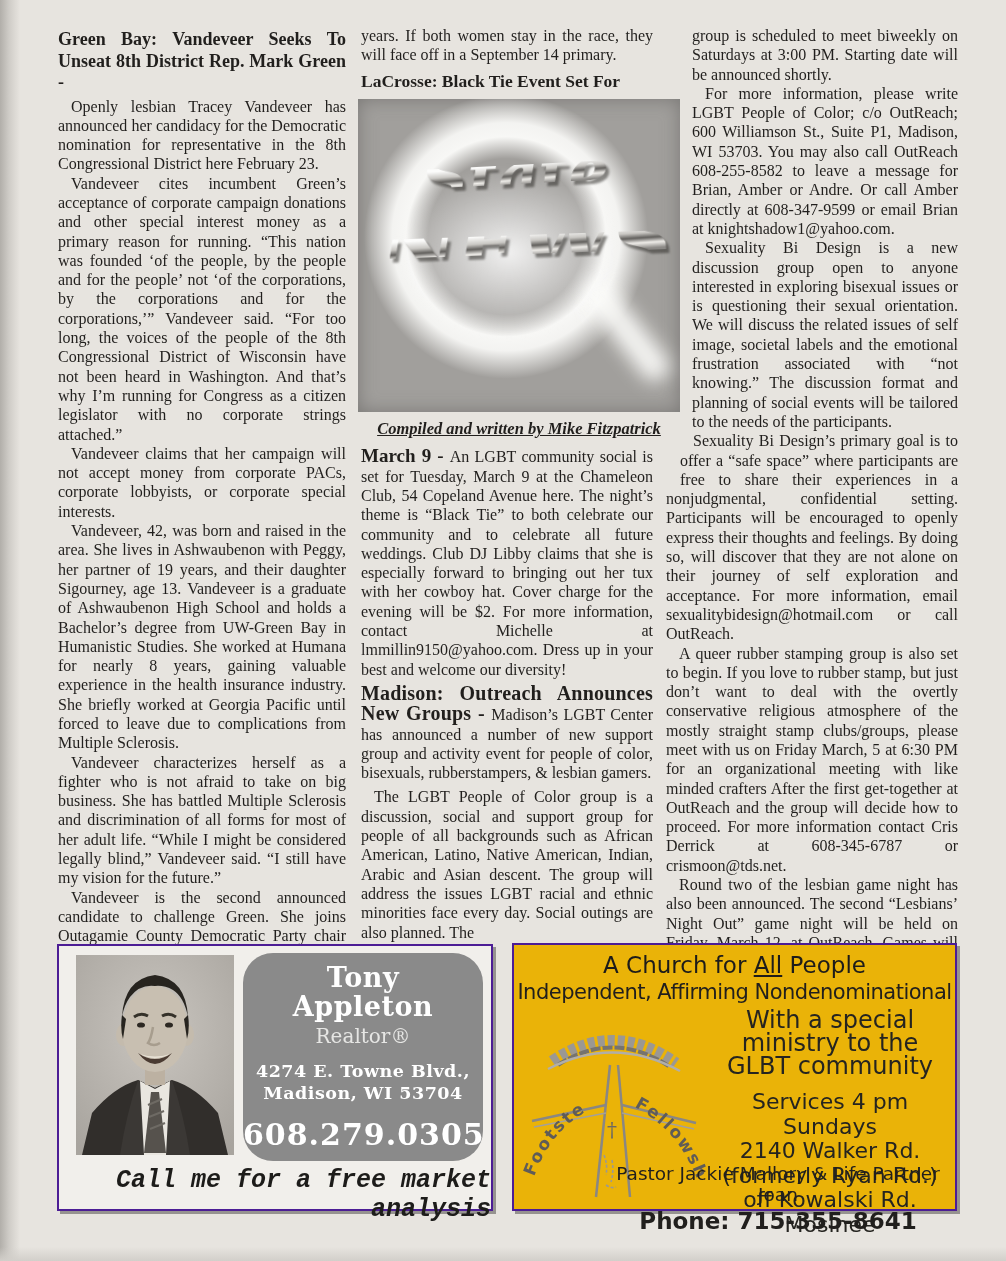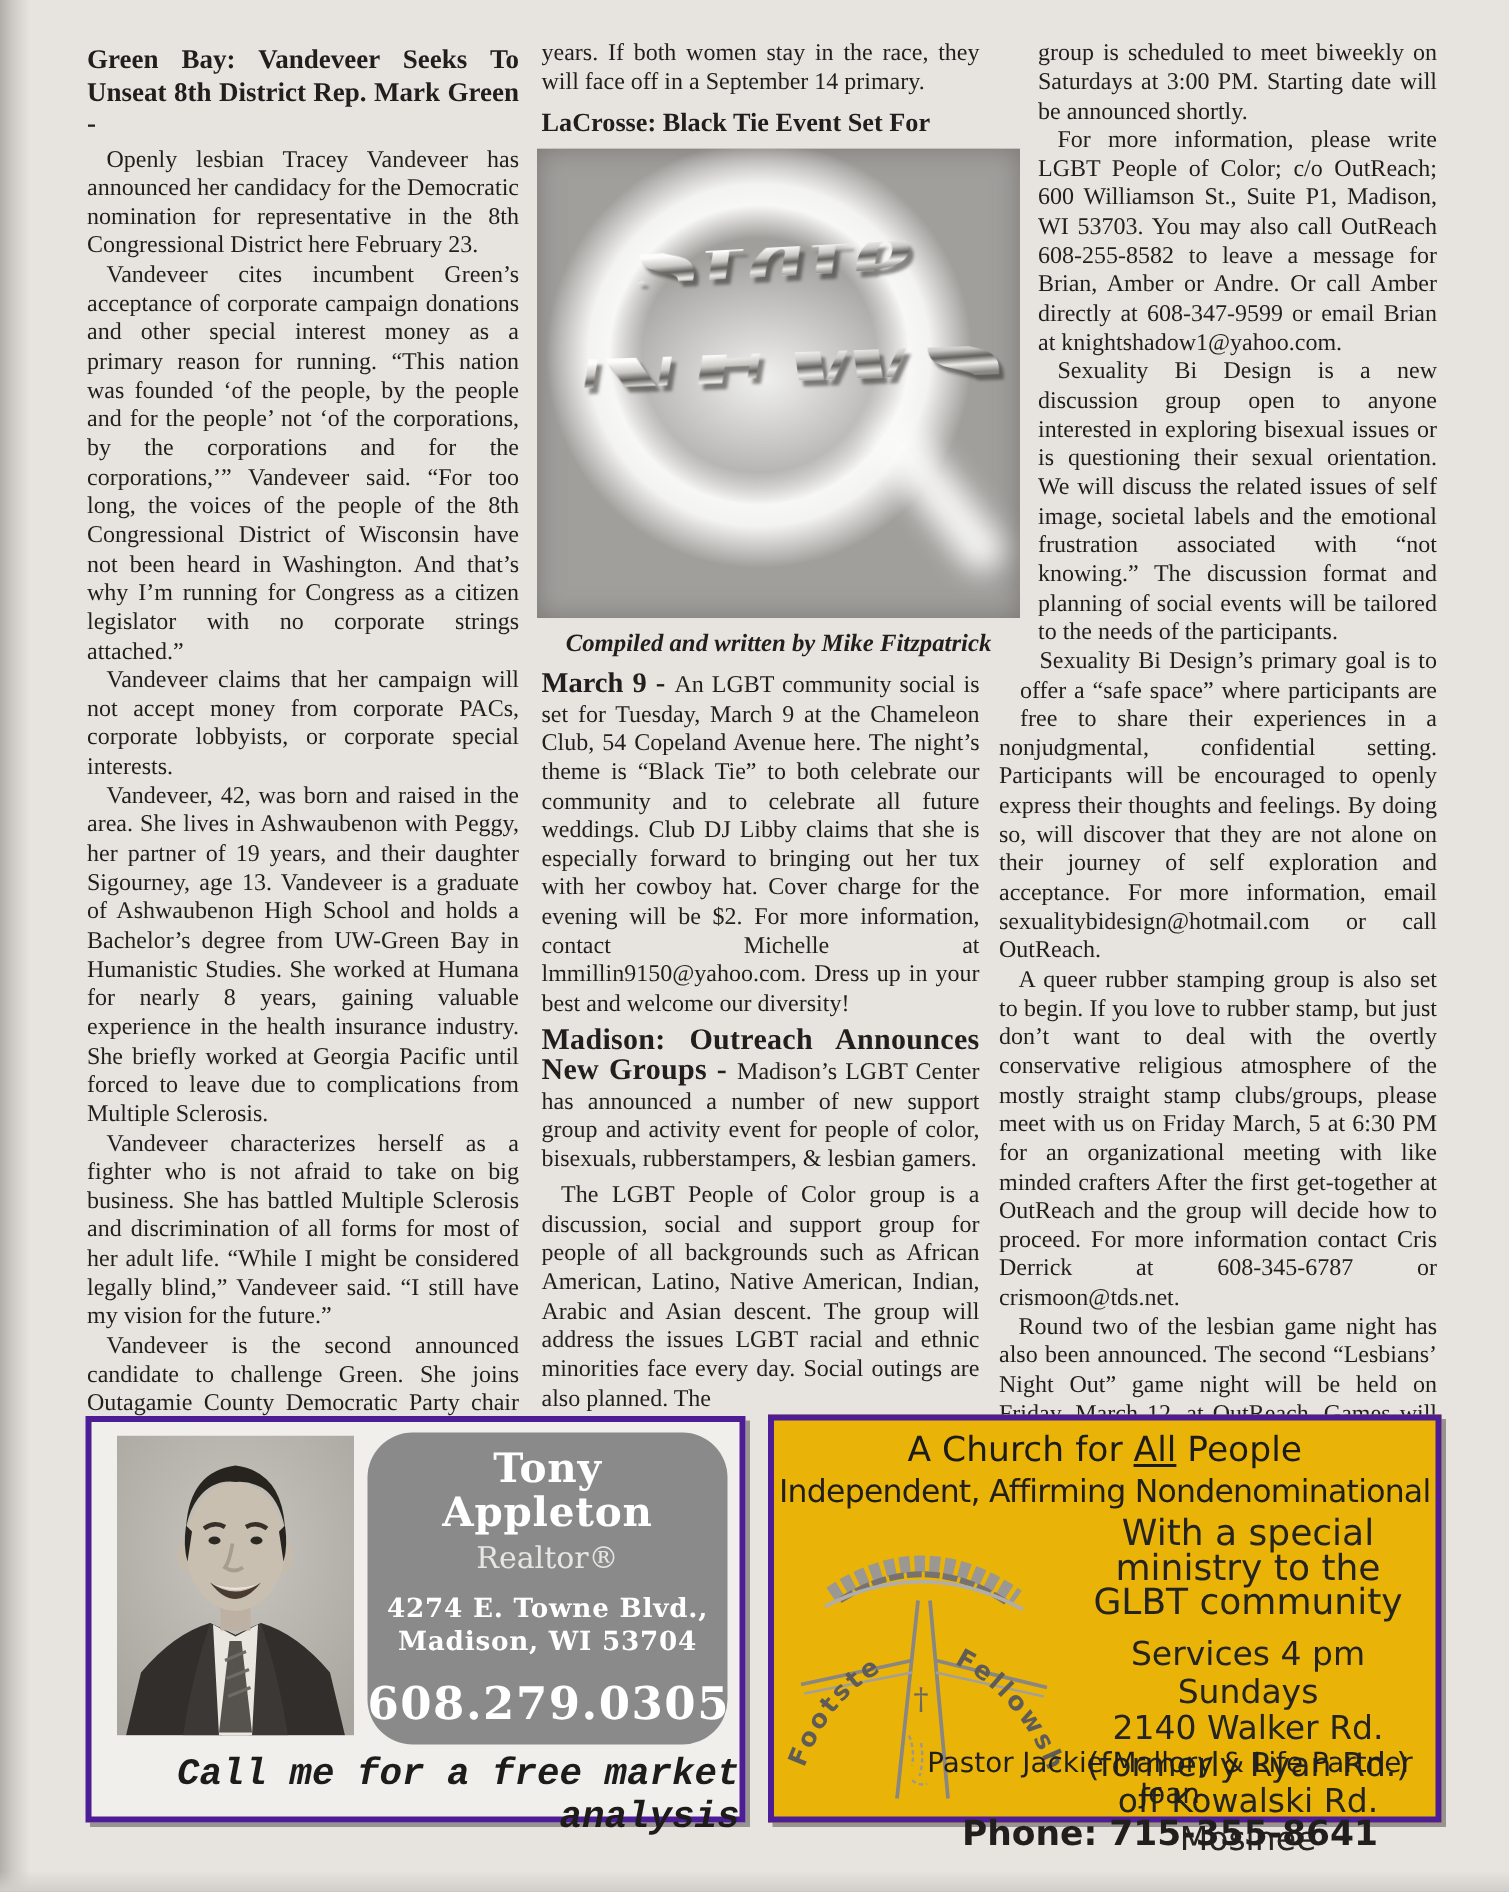--- a/index.html
+++ b/index.html
@@ -38,29 +38,29 @@
      background:radial-gradient(ellipse at center, rgba(255,255,255,.85), rgba(255,255,255,0) 68%);filter:blur(2px);}
   .word{position:absolute;left:50%;font-family:"DejaVu Serif","Liberation Serif",serif;
         font-style:italic;font-weight:bold;color:#dcdad6;
         filter:drop-shadow(3px 4px 1px rgba(45,43,40,.55));white-space:nowrap;}
   @supports (-webkit-background-clip:text){
     .word{background:linear-gradient(178deg,#fcfcfb 12%,#c9c7c3 38%,#615f5c 55%,#efede9 72%,#8a8885 92%);
           -webkit-background-clip:text;background-clip:text;color:transparent;}
   }
   .word.w1{top:66px;font-size:64px;transform:translateX(-52%) rotate(-3deg);}
   .word.w2{top:136px;font-size:86px;letter-spacing:-3px;transform:translateX(-48%) rotate(-2deg);}
-  .caption{width:322px;margin:7px 0 8px -3px;text-align:center;font-weight:bold;font-style:italic;font-size:16.5px;}
+  .caption{width:322px;margin:7px 0 8px -3px;text-align:center;font-weight:bold;font-style:italic;font-size:16.5px;text-decoration:underline;}
 
   .col2 .para{margin-bottom:5px;}
   .col3 .fspacer{float:left;}
   .fspacer.a{width:26px;height:318px;margin-top:78px;}
   .fspacer.b{clear:left;width:14px;height:58px;}
 
   
-  .ad{position:absolute;background:#f1efeb;border:4px solid #4c1d95;box-shadow:3px 3px 0 #969390;}
+  .ad{position:absolute;background:#f1efeb;border:2px solid #4c1d95;box-shadow:3px 3px 0 #969390;}
   .tony{left:57px;top:944px;width:432px;height:263px;}
   .tony-photo{position:absolute;left:17px;top:9px;width:158px;height:200px;overflow:hidden;}
   .tony-panel{position:absolute;left:184px;top:7px;width:240px;height:208px;border-radius:30px;
               background:#8a8a8a;color:#fff;text-align:center;font-family:"DejaVu Serif","Liberation Serif",serif;}
   .tony-name{font-size:27px;font-weight:bold;line-height:29px;padding-top:10px;letter-spacing:.5px;}
   .tony-realtor{font-size:20px;color:#e6e6e4;margin-top:3px;}
   .tony-addr{font-size:17.5px;font-weight:bold;margin-top:12px;line-height:22px;letter-spacing:.5px;}
   .tony-phone{font-size:30px;font-weight:bold;margin-top:13px;letter-spacing:1px;}
   .tony-tagline{position:absolute;left:0;right:0;top:220px;text-align:right;
       font-family:Liberation Mono, monospace;font-weight:bold;font-style:italic;font-size:25px;color:#1d1c1a;}

